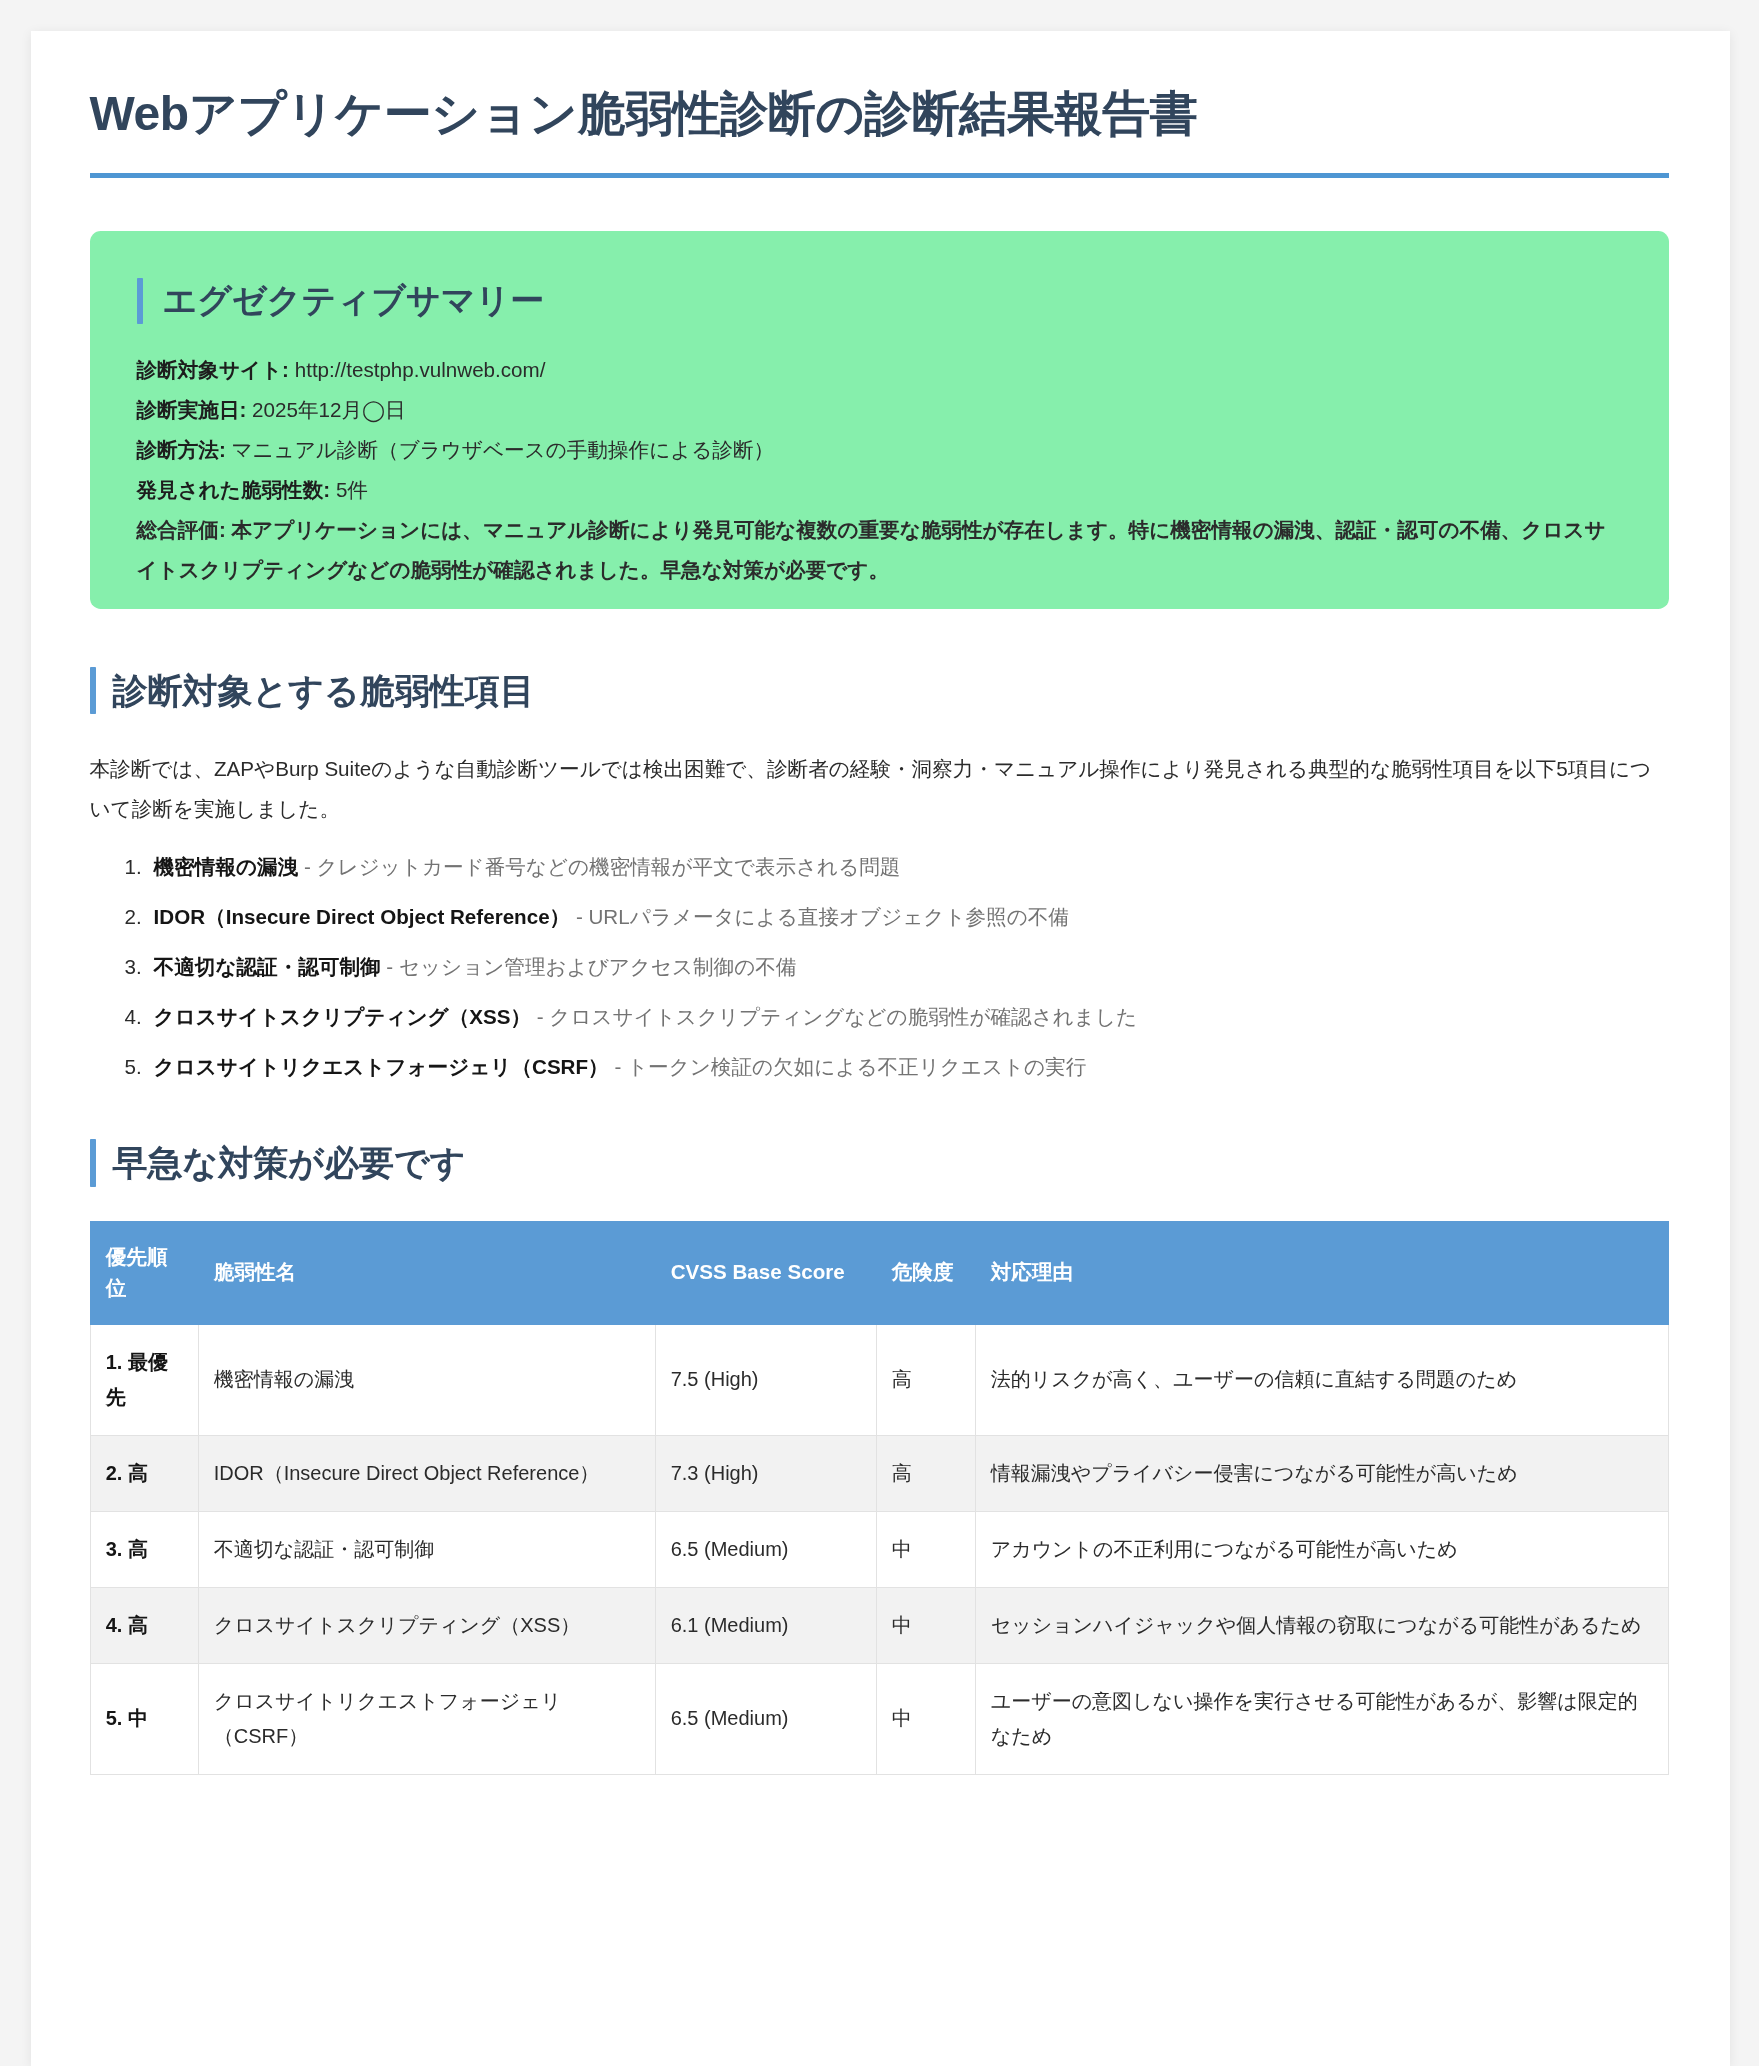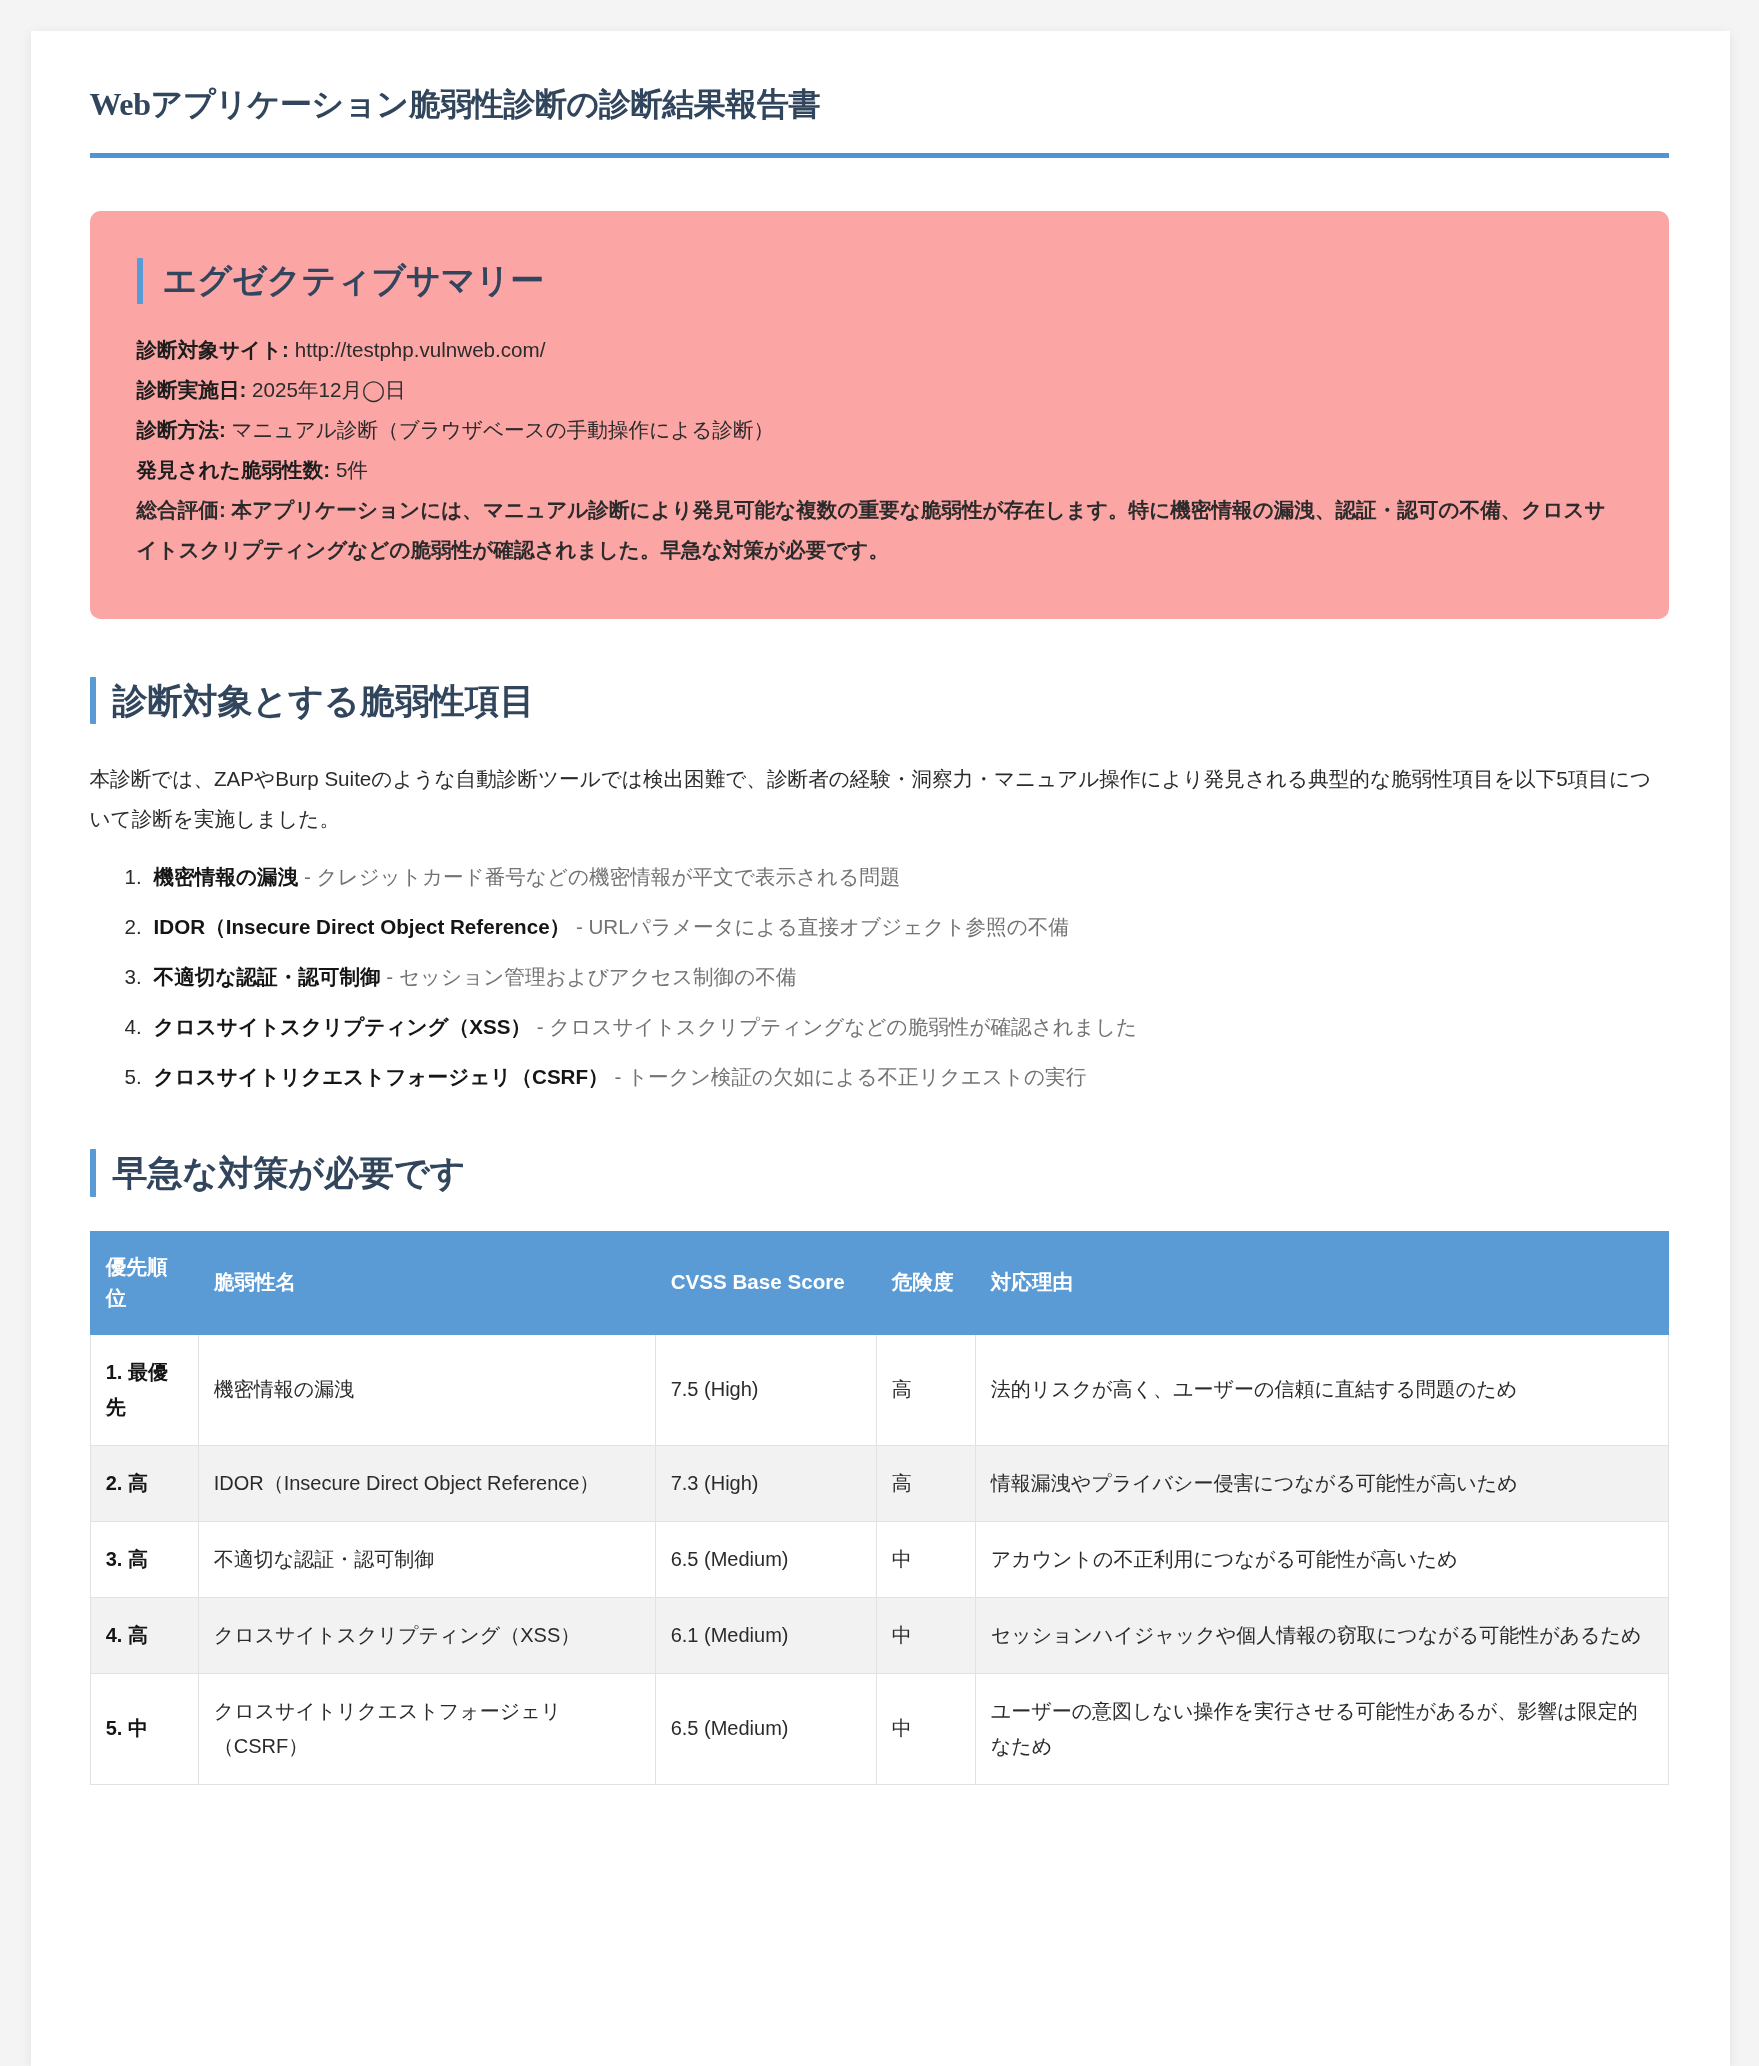--- a/index.html
+++ b/index.html
@@ -27,40 +27,39 @@
     overflow: hidden;
   }
 
   .inner {
     padding: 53px 61px 46px 59px;
   }
 
   
   .doc-title {
     margin: 0;
-    font-size: 32px;
+    font-size: 48px;
     font-weight: 700;
     line-height: 1.25;
     color: #31455c;
     letter-spacing: -0.4px;
-    font-family: Liberation Serif, serif;
   }
   .title-rule {
     margin-top: 29px;
     height: 5.3px;
     background: #4e96d3;
     width: 100%;
   }
 
   
   .summary-box {
     margin-top: 53px;
-    background: #fca5a5;
+    background: #86efac;
     border-radius: 10.7px;
-    padding: 47px 47px 48px 47px;
+    padding: 47px 47px 18px 47px;
   }
   .sec-head {
     display: flex;
     align-items: stretch;
     margin: 0 0 26px 0;
   }
   .sec-bar {
     width: 6.9px;
     background: #5b9bd5;
     flex: 0 0 6.9px;

